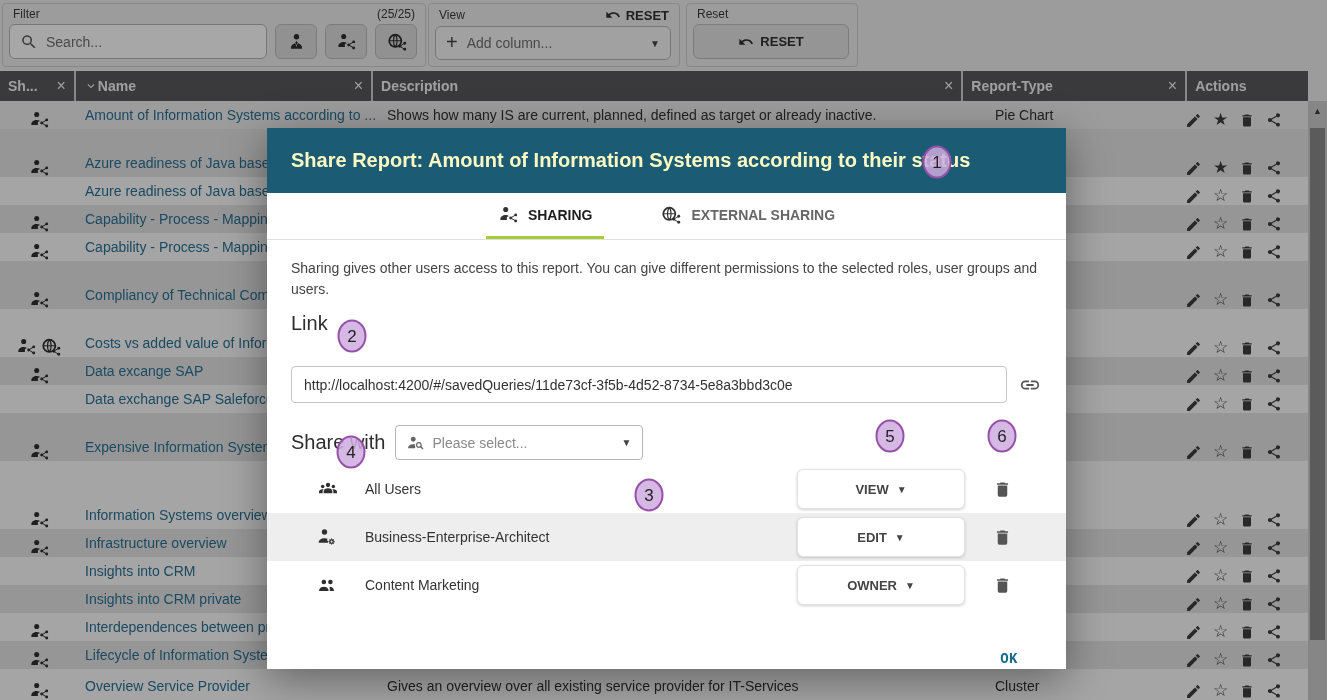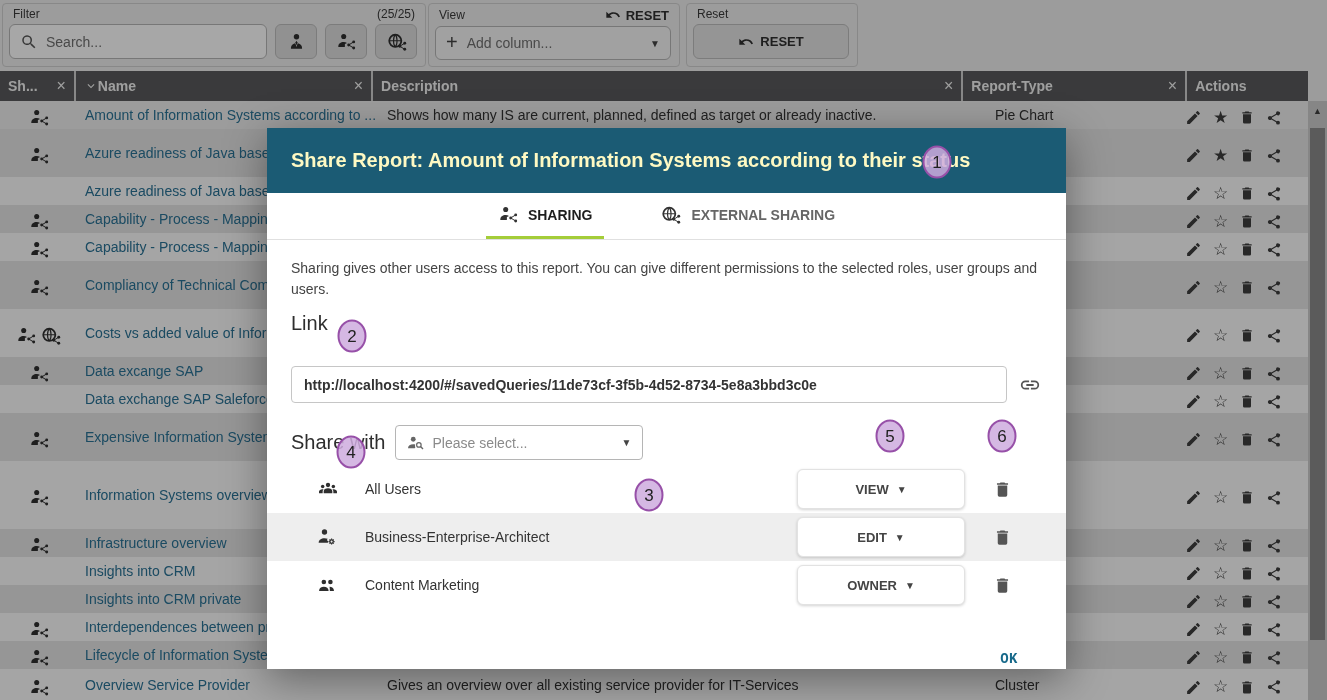--- a/index.html
+++ b/index.html
@@ -34,21 +34,21 @@
   .th { display:flex; align-items:center; color:#f2f2f2; font-size:14px; font-weight:bold; padding:0 8px; border-right:2px solid #cfcfcf; }
   .th:last-child { border-right:none; }
   .th .x { margin-left:auto; font-size:16px; font-weight:normal; cursor:pointer; padding-left:8px; }
   .th-share { width:77px; }
   .th-name  { width:303px; }
   .th-desc  { width:602px; }
   .th-type  { width:228px; }
   .th-act   { width:123px; }
 
   .tbody { position:absolute; left:0; top:101px; width:1308px; }
-  .trow { display:flex; align-items:center; width:1308px; }
+  .trow { display:flex; align-items:flex-end; width:1308px; }
   .td { line-height:28px; font-size:14px; white-space:nowrap; overflow:hidden; }
   .td-share { width:77px; display:flex; justify-content:center; gap:4px; padding-top:5px; color:#2f2f2f; }
   .td-name { width:303px; padding-left:8px; color:#2a7295; }
   .td-desc { width:602px; padding-left:7px; color:#333; }
   .td-type { width:203px; padding-left:13px; color:#333; }
   .td-act { width:123px; display:flex; align-items:center; gap:11px; padding-top:5px; color:#3d3d3d; }
   .td-act .star { font-size:17px; line-height:18px; color:#3d3d3d; cursor:pointer; }
   .act-ic { cursor:pointer; display:inline-flex; }
 
   
@@ -62,21 +62,21 @@
   .modal-header { height:65px; background:#1b5b74; display:flex; align-items:center; padding:0 24px; }
   .modal-title { color:#fef9c3; font-size:20px; font-weight:bold; }
   .modal-tabs { height:47px; display:flex; justify-content:center; align-items:stretch; gap:44px; border-bottom:1px solid #e0e0e0; }
   .tab { display:flex; align-items:center; gap:10px; font-size:14px; font-weight:bold; color:#666; padding:0 12px; cursor:pointer; border-bottom:3px solid transparent; }
   .tab.active { color:#1d1d1d; border-bottom-color:#a4cd39; }
   .tab .svg-ic { color:#333; }
 
   .modal-body { padding:18px 24px 0 24px; }
   .modal-desc { font-size:14px; color:#444; line-height:21px; max-width:748px; }
   .h-link { font-size:20px; color:#2e2e2e; font-weight:normal; margin-top:12px; }
-  .link-row { display:flex; align-items:center; gap:12px; margin-top:31px;font-weight:bold; }
+  .link-row { display:flex; align-items:center; gap:12px; margin-top:31px; }
   .link-input { width:716px; height:37px; border:1px solid #c6c6c6; border-radius:4px; display:flex; align-items:center; padding:0 12px; font-size:14px; color:#333; }
   .link-icon { color:#555; cursor:pointer; }
 
   .sharewith-row { display:flex; align-items:center; gap:9px; margin-top:22px; }
   .h-share { font-size:20px; color:#2e2e2e; }
   .share-select { display:flex; align-items:center; gap:8px; width:248px; height:35px; border:1px solid #b5b5b5; border-radius:4px; padding:0 10px; cursor:pointer; color:#666; }
   .share-select .ph { flex:1; font-size:14px; color:#8a8a8a; }
 
   .entries { margin:5px -24px 0 -24px; }
   .entry { display:flex; align-items:center; height:48px; padding:0 24px; }

